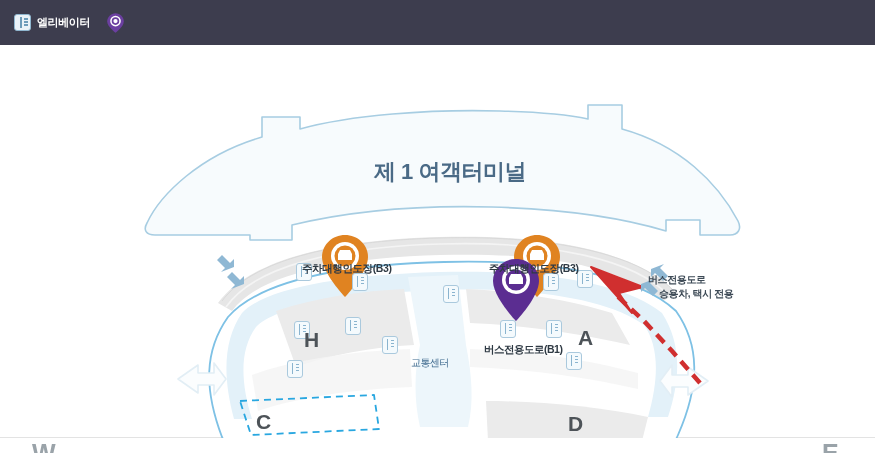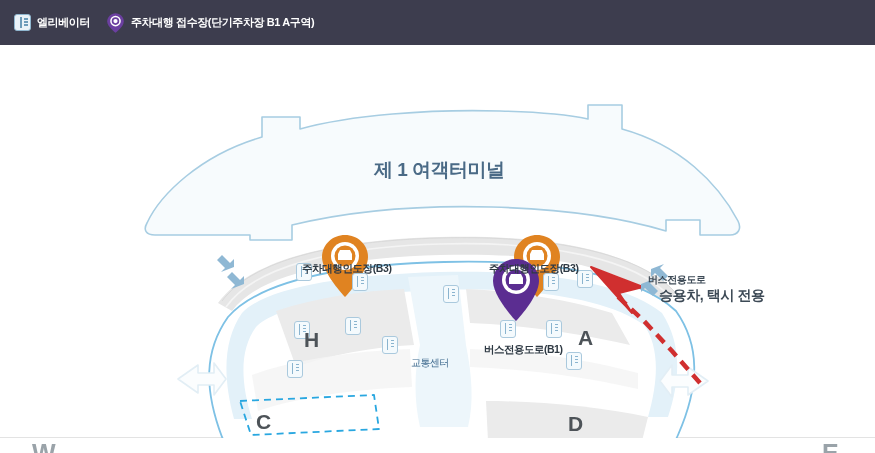--- a/index.html
+++ b/index.html
@@ -79,21 +79,21 @@
   #map-svg { position: absolute; left: 0; top: 0; }
 
   
   .map-text {
     position: absolute;
     white-space: nowrap;
     pointer-events: none;
   }
   #terminal-title {
     left: 374px; top: 112px;
-    font-size: 19px; font-weight: bold;
+    font-size: 22px; font-weight: bold;
     color: #4a6a86;
     letter-spacing: -0.5px;
   }
   #label-guide-left {
     left: 302px; top: 217px;
     font-size: 10.5px; font-weight: bold;
     color: #2f3a44;
     letter-spacing: -0.4px;
   }
   #label-guide-right {
@@ -115,21 +115,21 @@
     letter-spacing: -0.6px;
   }
   #label-bus-lane1 {
     left: 648px; top: 228px;
     font-size: 10px; font-weight: bold;
     color: #3d4a56;
     letter-spacing: -0.4px;
   }
   #label-bus-lane2 {
     left: 659px; top: 242px;
-    font-size: 14px; font-weight: bold;
+    font-size: 10px; font-weight: bold;
     color: #3d4a56;
     letter-spacing: -0.4px;
   }
   .zone-letter {
     position: absolute;
     font-size: 21px;
     font-weight: bold;
     color: #4d5358;
   }
   #zone-H { left: 304px; top: 283px; }
@@ -181,21 +181,20 @@
       <span class="legend-label">엘리베이터</span>
     </div>
 
     <div class="legend-item">
       <svg class="pin-glyph" width="19" height="22" viewBox="0 0 19 22">
         <path d="M9.5 1.2 C4.9 1.2 1.2 4.9 1.2 9.4 C1.2 14.4 9.5 20.8 9.5 20.8 C9.5 20.8 17.8 14.4 17.8 9.4 C17.8 4.9 14.1 1.2 9.5 1.2 Z" fill="#6b3fa0"></path>
         <circle cx="9.5" cy="9.1" r="5.3" fill="#ffffff"></circle>
         <circle cx="9.5" cy="9.1" r="3.8" fill="#6b3fa0"></circle>
         <circle cx="9.5" cy="9.1" r="2.1" fill="#ffffff"></circle>
       </svg>
-      <span class="legend-label">주차대행 접수장(단기주차장 B1 A구역)</span>
     </div>
 
   </div>
 
   <div id="map-canvas">
 
     <svg id="map-svg" width="875" height="393" viewBox="0 0 875 393">
 
       <path d="M 147,178 C 160,150 200,110 262,92 L 262,72 L 300,72 L 300,84
            C 350,70 430,64 500,66 C 540,67 570,70 588,74 L 588,60 L 622,60 L 622,84

